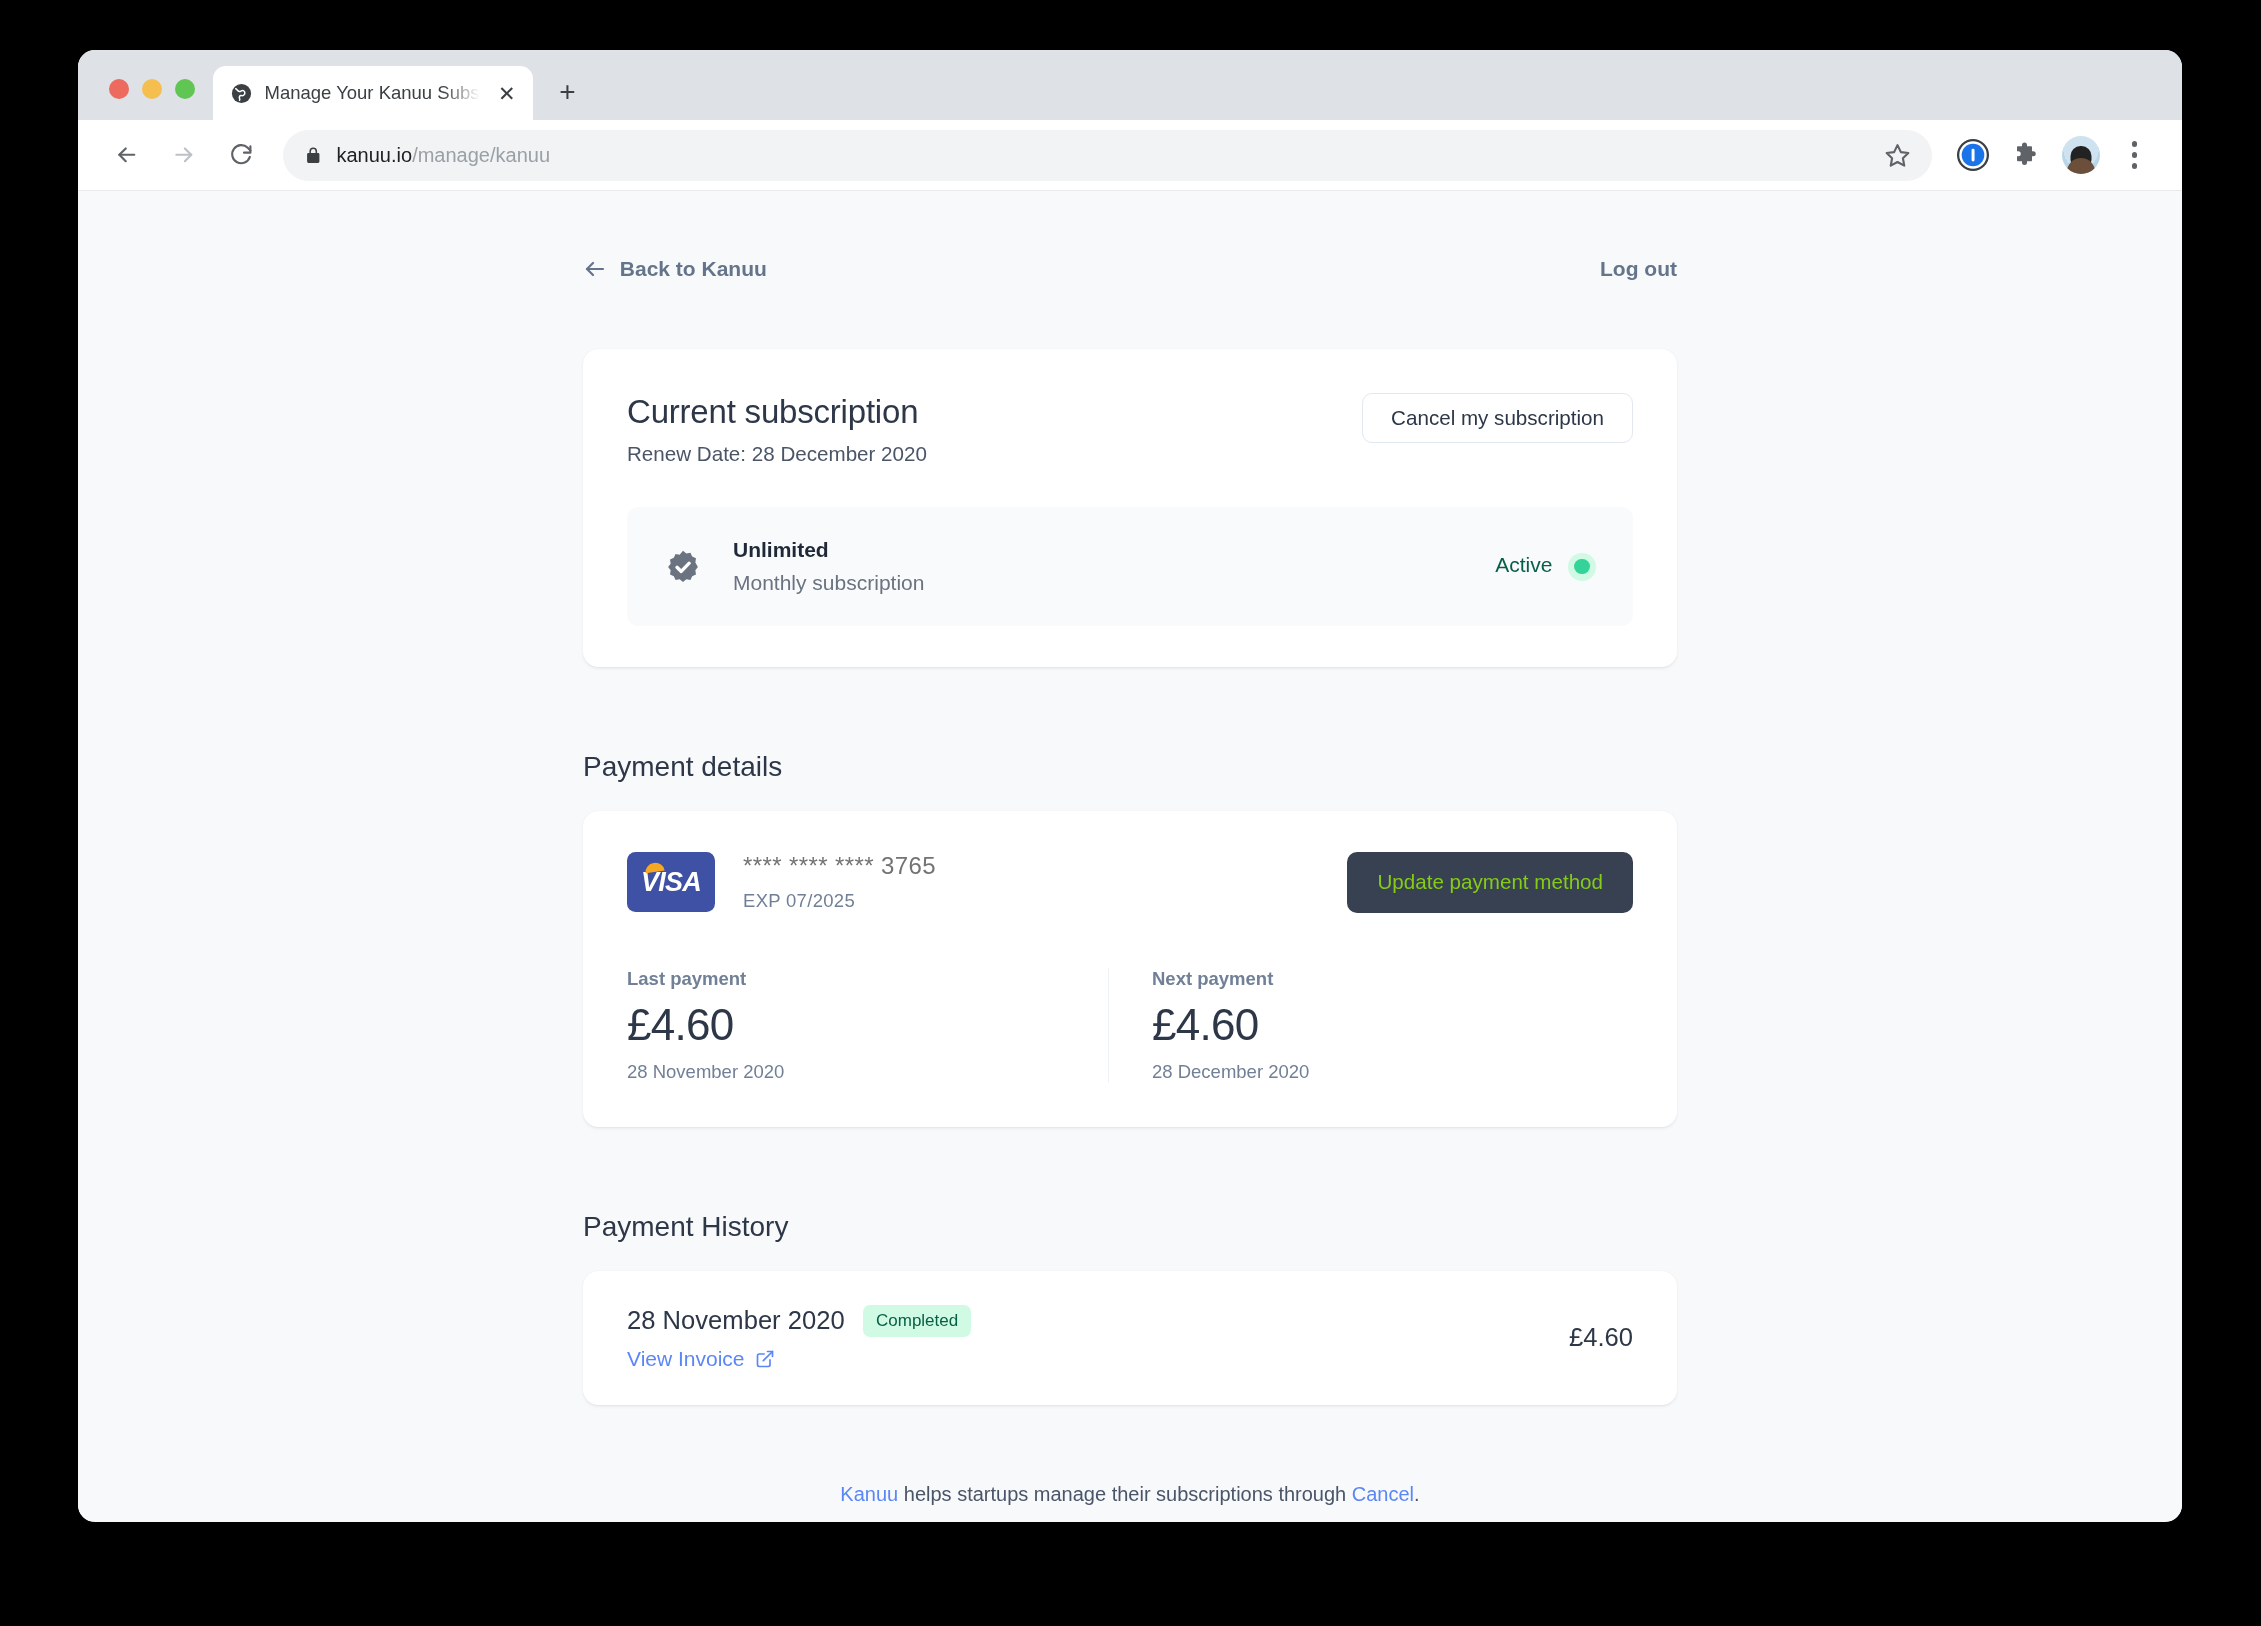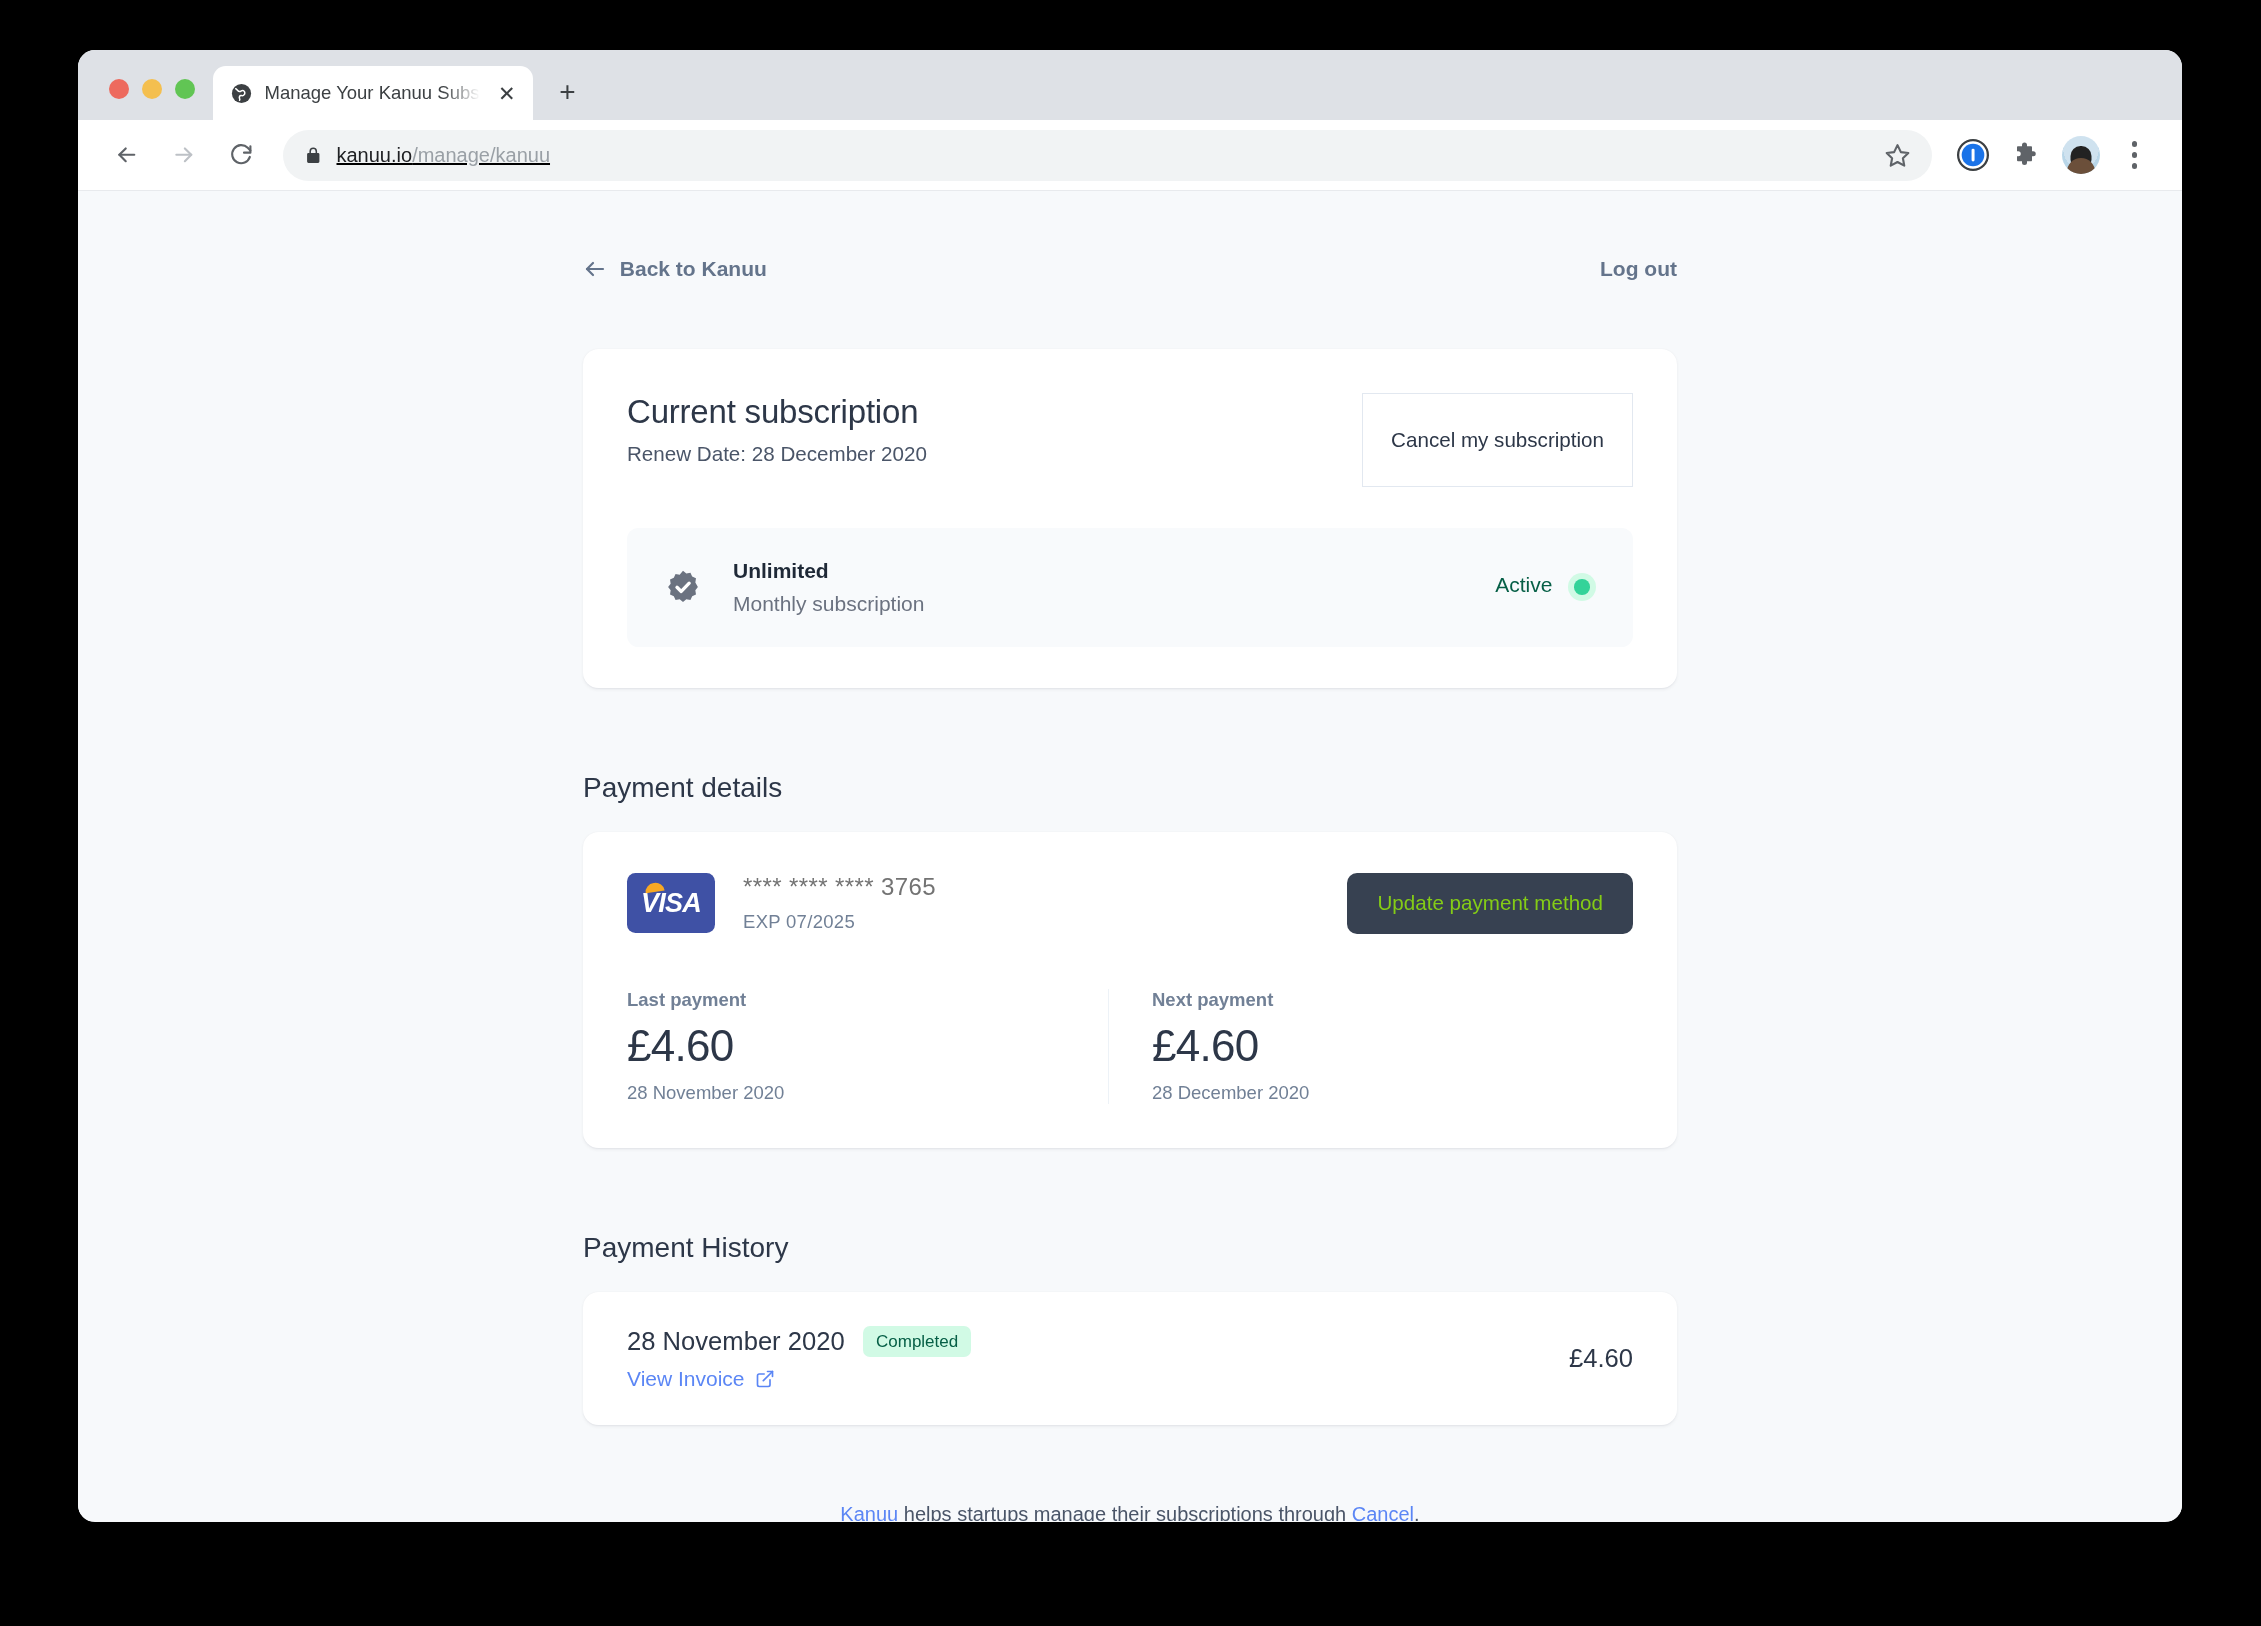--- a/index.html
+++ b/index.html
@@ -74,21 +74,20 @@
 
   
   .toolbar {
     height: 71px;
     background: #fff;
     display: flex;
     align-items: center;
     padding: 0 24px;
     gap: 7px;
     border-bottom: 1.4px solid #e8eaed;
-    text-decoration: underline;
   }
   .navbtn {
     width: 50px; height: 50px; flex: none;
     display: flex; align-items: center; justify-content: center;
     color: #5f6368;
   }
   .navbtn.disabled { color: #bdc1c6; }
   .omnibox {
     flex: 1 1 auto;
     height: 51px;
@@ -151,22 +150,22 @@
   }
 
   
   .sub-card { padding: 44px 44px 41px; margin-bottom: 84px; }
   .sub-top { display: flex; justify-content: space-between; align-items: flex-start; }
   .sub-title { font-size: 33px; font-weight: 400; color: #2d3748; letter-spacing: -0.2px; }
   .sub-renew { font-size: 20.6px; color: #4a5568; margin-top: 11.4px; }
   .btn-outline {
     border: 1.4px solid #e2e8f0;
     background: #fff;
-    border-radius: 0;
-    padding: 34px 28px;
+    border-radius: 10px;
+    padding: 12px 28px;
     font-size: 20.6px;
     color: #2d3748;
     font-family: inherit;
     white-space: nowrap;
   }
   .plan-row {
     margin-top: 41px;
     background: #f8fafc;
     border-radius: 11.4px;
     display: flex; align-items: center;

